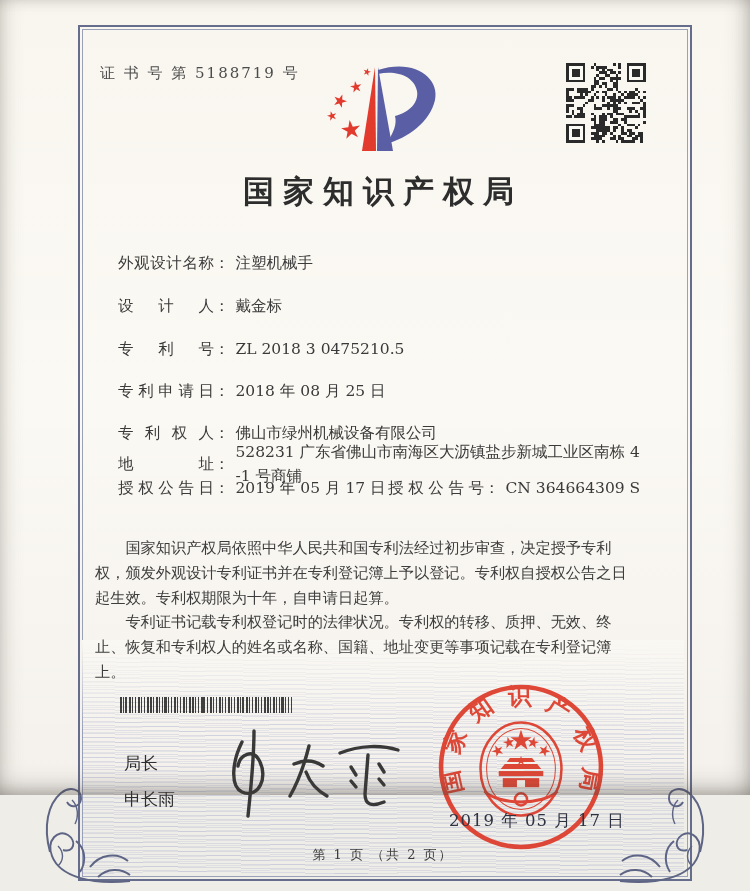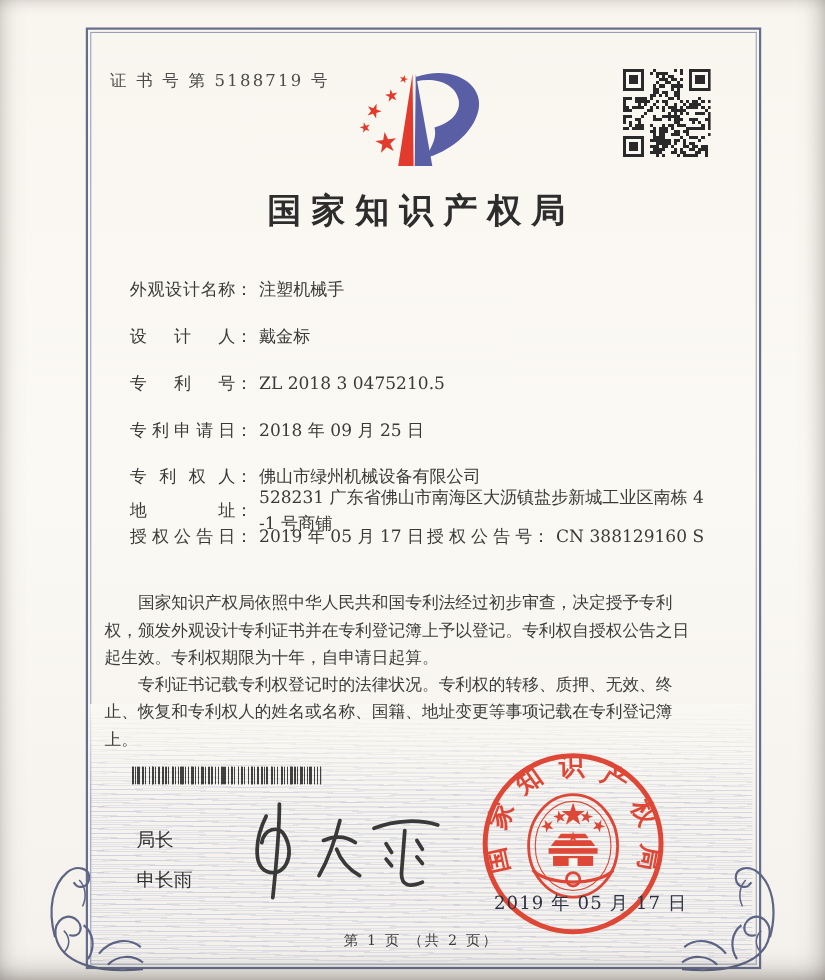--- a/index.html
+++ b/index.html
@@ -2,21 +2,21 @@
 <html><head>
 <meta charset="utf-8">
 <style>
   html,body{margin:0;padding:0;}
   body{
     width:750px;height:891px;overflow:hidden;
     background:#efede8;
     font-family:"DejaVu Serif","Liberation Serif",serif;
   }
   .paper{
-    position:relative;width:750px;height:891px;
+    position:relative;width:750px;height:795px;
     background:linear-gradient(180deg,#f8f6ef 0%,#fbf9f3 50%,#f4f1ec 100%);
   }
   .paper::after{
     content:"";position:absolute;inset:0;pointer-events:none;z-index:40;
     box-shadow:
       inset 0 -16px 24px -14px rgba(75,70,62,.55),
       inset -16px 0 24px -16px rgba(75,70,62,.40),
       inset 16px 0 24px -18px rgba(75,70,62,.30),
       inset 0 12px 18px -16px rgba(75,70,62,.28);
   }
@@ -421,42 +421,42 @@
     <span class="val">戴金标</span>
   </div>
   <div class="field f3">
     <span class="lbl">专利号</span>
       <span class="colon">：</span>
     <span class="val">ZL 2018 3 0475210.5</span>
   </div>
   <div class="field f4">
     <span class="lbl">专利申请日</span>
       <span class="colon">：</span>
-    <span class="val">2018 年 09 月 25 日</span>
+    <span class="val">2018 年 08 月 25 日</span>
   </div>
   <div class="field f5">
     <span class="lbl">专利权人</span>
       <span class="colon">：</span>
     <span class="val">佛山市绿州机械设备有限公司</span>
   </div>
   <div class="field f6">
     <span class="lbl">地址</span>
       <span class="colon">：</span>
     <span class="val">528231 广东省佛山市南海区大沥镇盐步新城工业区南栋 4
 -1 号商铺</span>
   </div>
   <div class="field f7">
     <span class="lbl">授权公告日</span>
       <span class="colon">：</span>
     <span class="val">2019 年 05 月 17 日</span>
   </div>
   <div class="field f7 f7b">
     <span class="lbl">授权公告号</span>
       <span class="colon">：</span>
-    <span class="val">CN 388129160 S</span>
+    <span class="val">CN 364664309 S</span>
   </div>
 
   <div class="paras">
     <p>国家知识产权局依照中华人民共和国专利法经过初步审查，决定授予专利权，颁发外观设计专利证书并在专利登记簿上予以登记。专利权自授权公告之日起生效。专利权期限为十年，自申请日起算。</p>
     <p>专利证书记载专利权登记时的法律状况。专利权的转移、质押、无效、终止、恢复和专利权人的姓名或名称、国籍、地址变更等事项记载在专利登记簿上。</p>
   </div>
 
   <div class="barcode"></div>
 
   <div class="signer-title">局长</div>

